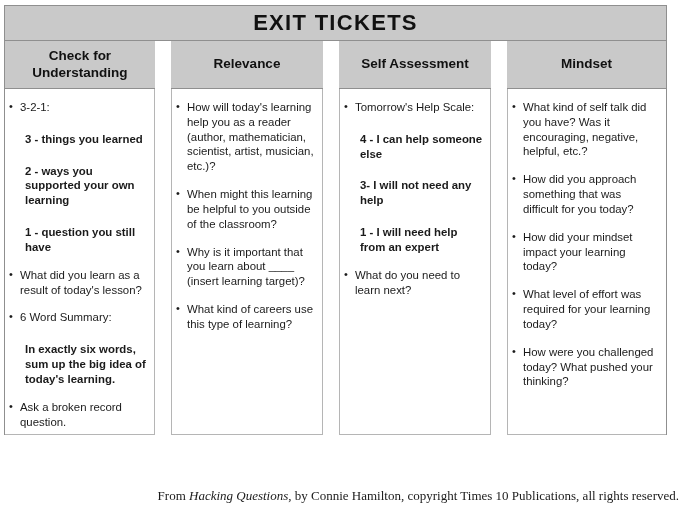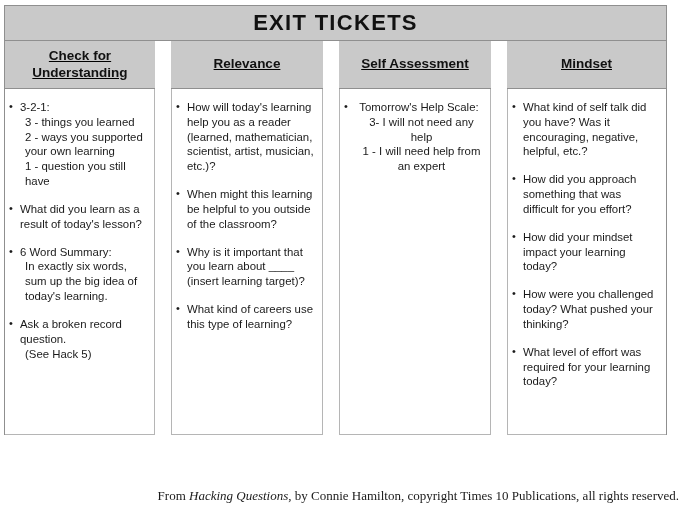--- a/index.html
+++ b/index.html
@@ -40,21 +40,20 @@
     font-family:"Liberation Sans", sans-serif;
   }
 
   
   .header-row{
     position:absolute;
     left:0;top:35px;
     width:100%;height:48px;
     display:flex;
     background:#ffffff;
-    text-decoration:underline;
   }
   .head-cell{
     background:#c9c9c9;
     border-bottom:1px solid #8f8f8f;
     box-sizing:border-box;
     display:flex;align-items:center;justify-content:center;
     text-align:center;
     font-size:13.5px;
     font-weight:bold;
     color:#111111;
@@ -82,21 +81,21 @@
     border:1px solid #b5b5b5;
     border-top:none;
     box-sizing:border-box;
     background:#ffffff;
     padding:11px 7px 6px 4px;
     overflow:hidden;
   }
   .col-gap{flex:0 0 16px;background:#ffffff;}
   .cb1{flex:0 0 150px;border-left:none;}
   .cb2{flex:0 0 152px;}
-  .cb3{flex:0 0 152px;text-align:center;}
+  .cb3{flex:0 0 152px;}
   .cb4{flex:1 1 auto;border-right:none;}
 
   
   ul.bullets{
     list-style:none;
     margin:0;padding:0;
   }
   ul.bullets > li{
     position:relative;
     padding-left:11px;
@@ -107,21 +106,22 @@
   }
   ul.bullets > li:before{
     content:"\2022";
     position:absolute;
     left:0;top:-1px;
     font-size:11px;
   }
   .sub{
     display:block;
     padding-left:5px;
-    margin-top:0px;
+    margin-top:17px;
+    font-weight:bold;
   }
 
   
   .footer{
     position:absolute;
     left:0;top:488px;
     width:679px;
     text-align:right;
     font-family:"Liberation Serif", serif;
     font-size:13px;
@@ -155,40 +155,41 @@
         <ul class="bullets">
             <li><span>3-2-1:</span><span class="sub">3 - things you learned</span><span class="sub">2 - ways you supported your own learning</span><span class="sub">1 - question you still have</span></li>
             <li><span>What did you learn as a result of today's lesson?</span></li>
             <li><span>6 Word Summary:</span><span class="sub">In exactly six words, sum up the big idea of today's learning.</span></li>
             <li><span>Ask a broken record question.</span><span class="sub">(See Hack 5)</span></li>
           </ul>
       </div>
       <div class="col-gap"></div>
       <div class="col-box cb2">
         <ul class="bullets">
-            <li><span>How will today's learning help you as a reader (learned, mathematician, scientist, artist, musician, etc.)?</span></li>
+            <li><span>How will today's learning help you as a reader (author, mathematician, scientist, artist, musician, etc.)?</span></li>
             <li><span>When might this learning be helpful to you outside of the classroom?</span></li>
             <li><span>Why is it important that you learn about ____ (insert learning target)?</span></li>
             <li><span>What kind of careers use this type of learning?</span></li>
           </ul>
       </div>
       <div class="col-gap"></div>
       <div class="col-box cb3">
         <ul class="bullets">
-            <li><span>Tomorrow's Help Scale:</span><span class="sub">3- I will not need any help</span><span class="sub">1 - I will need help from an expert</span></li>
+            <li><span>Tomorrow's Help Scale:</span><span class="sub">4 - I can help someone else</span><span class="sub">3- I will not need any help</span><span class="sub">1 - I will need help from an expert</span></li>
+            <li><span>What do you need to learn next?</span></li>
           </ul>
       </div>
       <div class="col-gap"></div>
       <div class="col-box cb4">
         <ul class="bullets">
             <li><span>What kind of self talk did you have? Was it encouraging, negative, helpful, etc.?</span></li>
-            <li><span> How did you approach something that was difficult for you effort?</span></li>
+            <li><span> How did you approach something that was difficult for you today?</span></li>
             <li><span>How did your mindset impact your learning today?</span></li>
+            <li><span>What level of effort was required for your learning today?</span></li>
             <li><span>How were you challenged today? What pushed your thinking?</span></li>
-            <li><span>What level of effort was required for your learning today?</span></li>
           </ul>
       </div>
     </div>
 
   </div>
 
   <div class="footer">
     <span>From </span><i>Hacking Questions</i><span>, by Connie Hamilton, copyright Times 10 Publications, all rights reserved.</span>
   </div>
 

